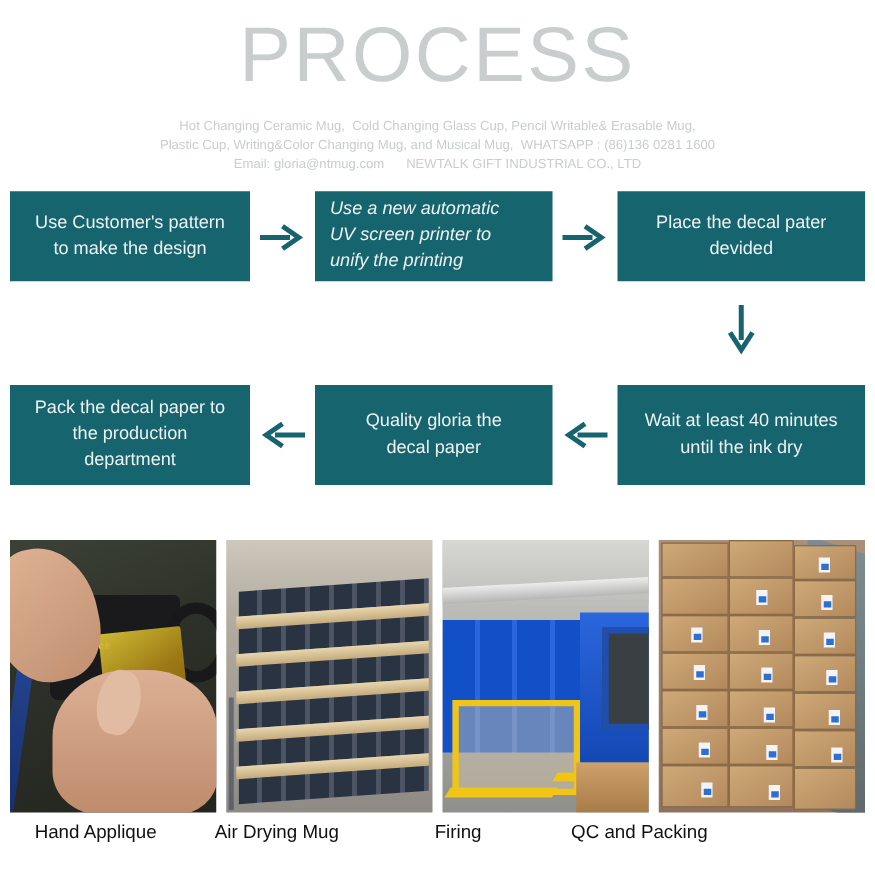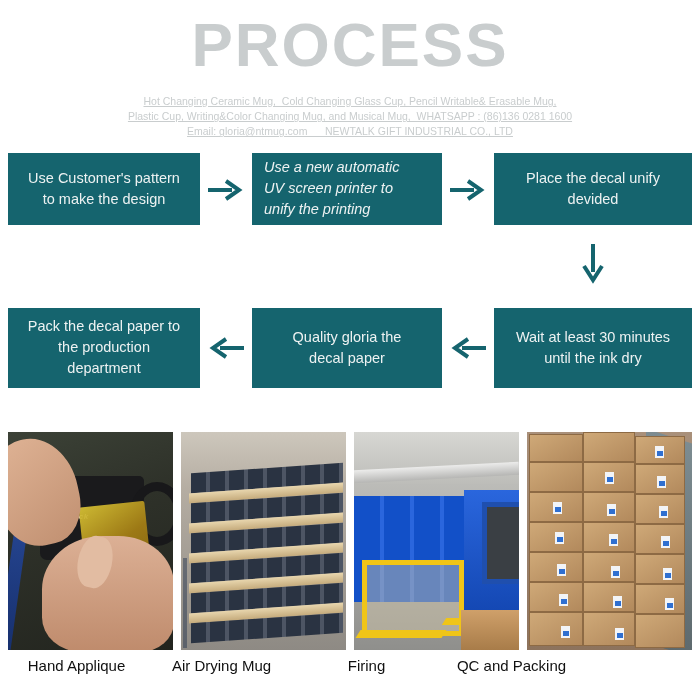--- a/index.html
+++ b/index.html
@@ -16,39 +16,38 @@
   }
 
   
   .header {
     width: 700px;
     padding-top: 8px;
     text-align: center;
   }
   .page-title {
     font-size: 62px;
-    font-weight: bold;
+    font-weight: normal;
     color: #c9cdce;
     letter-spacing: 2px;
     line-height: 1.0;
     margin: 0;
     padding: 6px 0 2px 0;
     text-align: center;
   }
   .subtitle-block {
     margin-top: 16px;
     color: #c9cdce;
     font-size: 10.5px;
     line-height: 1.45;
     text-align: center;
   }
   .subtitle-line {
     display: block;
     white-space: pre;
-    text-decoration: underline;
   }
 
   
   .flow {
     position: relative;
     width: 700px;
     height: 255px;
     margin-top: 8px;
   }
   .pbox {
@@ -222,32 +221,32 @@
 unify the printing</span>
   </div>
 
   <div class="arrow" id="arrow2">
     <svg width="40" height="26" viewBox="0 0 40 26" aria-hidden="true">
       <path d="M2 13 H26 M20 4 L33 13 L20 22" fill="none" stroke="currentColor" stroke-width="4"></path>
     </svg>
   </div>
 
   <div class="pbox center" id="box3">
-    <span class="ptext">Place the decal unify
+    <span class="ptext">Place the decal pater
 devided</span>
   </div>
 
   <div class="arrow" id="arrow3">
     <svg width="26" height="44" viewBox="0 0 26 44" aria-hidden="true">
       <path d="M13 2 V30 M4 24 L13 38 L22 24" fill="none" stroke="currentColor" stroke-width="4"></path>
     </svg>
   </div>
 
   <div class="pbox center" id="box6">
-    <span class="ptext">Wait at least 30 minutes
+    <span class="ptext">Wait at least 40 minutes
 until the ink dry</span>
   </div>
 
   <div class="arrow" id="arrow4">
     <svg width="40" height="26" viewBox="0 0 40 26" aria-hidden="true">
       <path d="M38 13 H14 M20 4 L7 13 L20 22" fill="none" stroke="currentColor" stroke-width="4"></path>
     </svg>
   </div>
 
   <div class="pbox center" id="box5">

